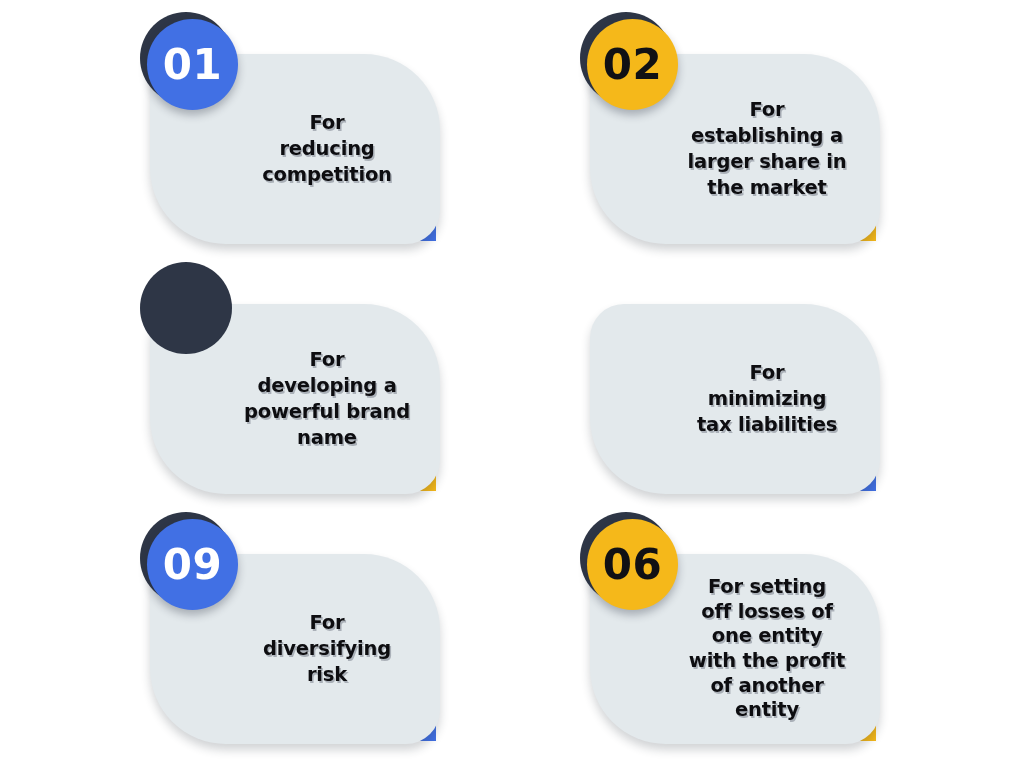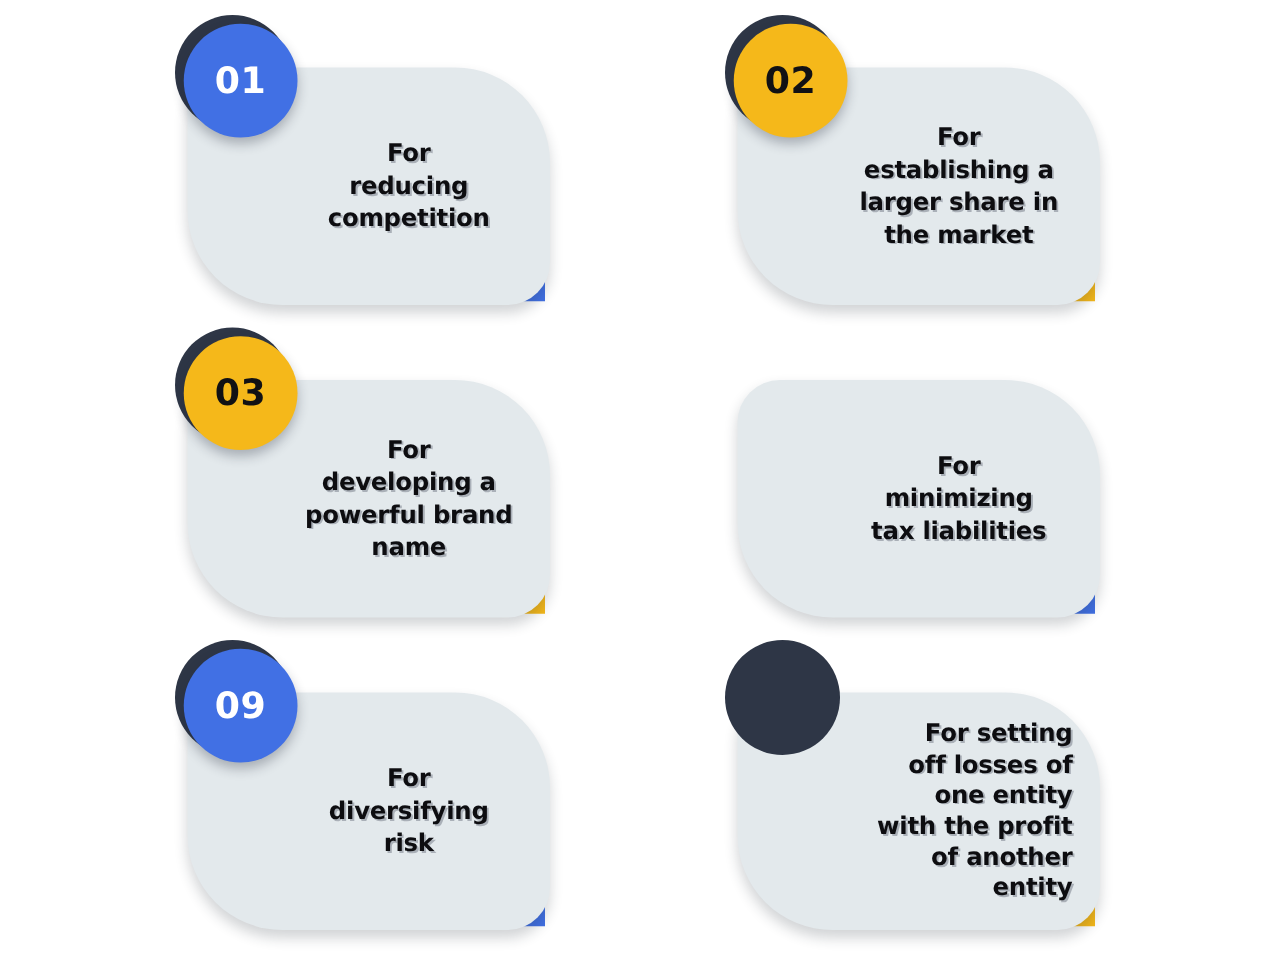--- a/index.html
+++ b/index.html
@@ -94,38 +94,38 @@
     top: 7px;
     width: 91px;
     height: 91px;
     border-radius: 50%;
     display: flex;
     align-items: center;
     justify-content: center;
     box-shadow: 0 5px 9px rgba(30,38,52,0.30);
   }
   .badge-num {
-    font-size: 29px;
+    font-size: 42px;
     font-weight: 700;
     letter-spacing: 0.5px;
     line-height: 1;
   }
   .badge-num.on-blue { color: #ffffff; }
   .badge-num.on-yellow { color: #111114; }
 
   
   .pos-0 { left: 128px;  top: 6px;   }
   .pos-1 { left: 568px;  top: 6px;   }
   .pos-2 { left: 128px;  top: 256px; }
   .pos-3 { left: 568px;  top: 256px; }
   .pos-4 { left: 128px;  top: 506px; }
   .pos-5 { left: 568px;  top: 506px; }
 
   
-  .card-block.dense .panel-text { font-size: 19.5px; line-height: 1.26; text-align: right; }
+  .card-block.dense .panel-text { font-size: 19.5px; line-height: 1.26; }
 </style>
 </head>
 <body style="background: rgb(255, 255, 255);">
 
 <div id="infographic" style="background: rgb(255, 255, 255);">
 
   <div class="card-block pos-0">
     <div class="accent-slab" style="background: rgb(65, 112, 228);"></div>
     <div class="panel" style="background: rgb(227, 233, 236);">
       <div class="panel-text" style="color: rgb(13, 13, 16);">For
@@ -159,23 +159,20 @@
   <div class="card-block pos-2">
     <div class="accent-slab" style="background: rgb(245, 184, 26);"></div>
     <div class="panel" style="background: rgb(227, 233, 236);">
       <div class="panel-text" style="color: rgb(13, 13, 16);">For
 developing a
 powerful brand
 name</div>
     </div>
     <div class="badge-wrap">
       <div class="badge-ring" style="background: rgb(46, 54, 70);"></div>
-      <div class="badge-circle" style="background: rgb(245, 184, 26);">
-        <span class="badge-num on-yellow" style="color: rgb(17, 17, 20);">03</span>
-      </div>
     </div>
   </div>
 
   <div class="card-block pos-3">
     <div class="accent-slab" style="background: rgb(65, 112, 228);"></div>
     <div class="panel" style="background: rgb(227, 233, 236);">
       <div class="panel-text" style="color: rgb(13, 13, 16);">For
 minimizing
 tax liabilities</div>
     </div>
@@ -201,16 +198,19 @@
     <div class="panel" style="background: rgb(227, 233, 236);">
       <div class="panel-text" style="color: rgb(13, 13, 16);">For setting
 off losses of
 one entity
 with the profit
 of another
 entity</div>
     </div>
     <div class="badge-wrap">
       <div class="badge-ring" style="background: rgb(46, 54, 70);"></div>
+      <div class="badge-circle" style="background: rgb(245, 184, 26);">
+        <span class="badge-num on-yellow" style="color: rgb(17, 17, 20);">06</span>
+      </div>
     </div>
   </div>
 
 </div>
 
 </body></html>

